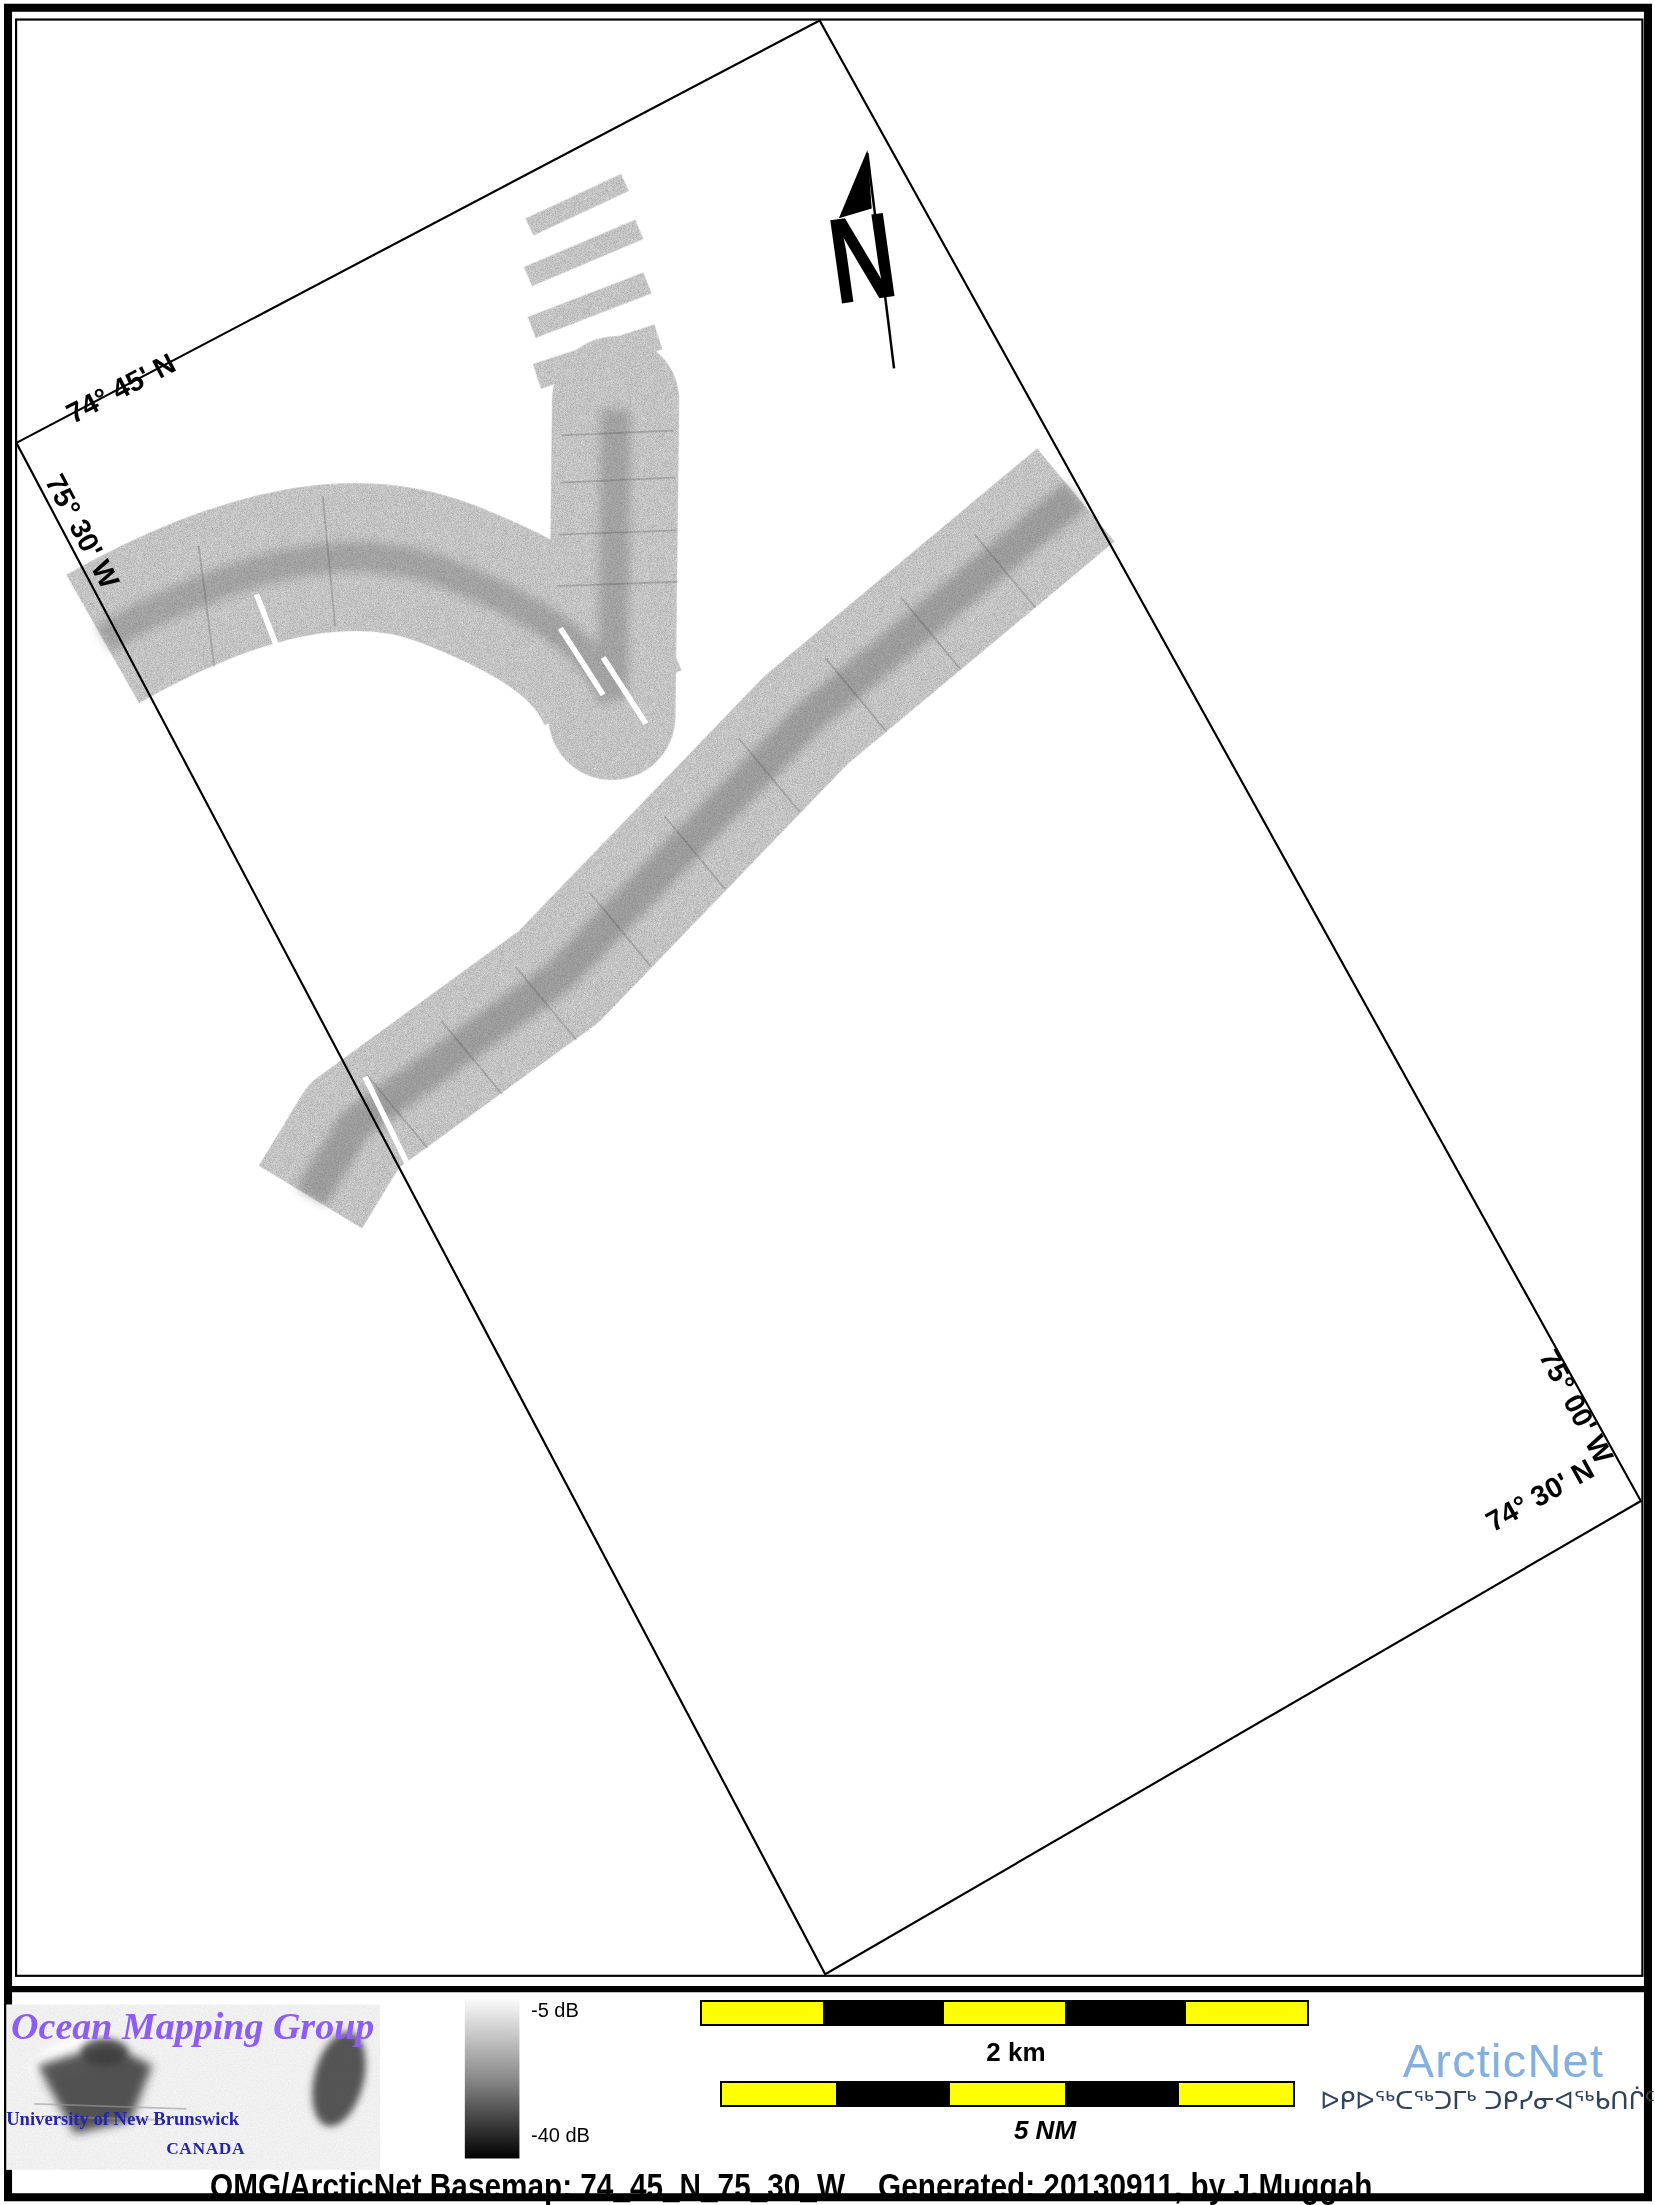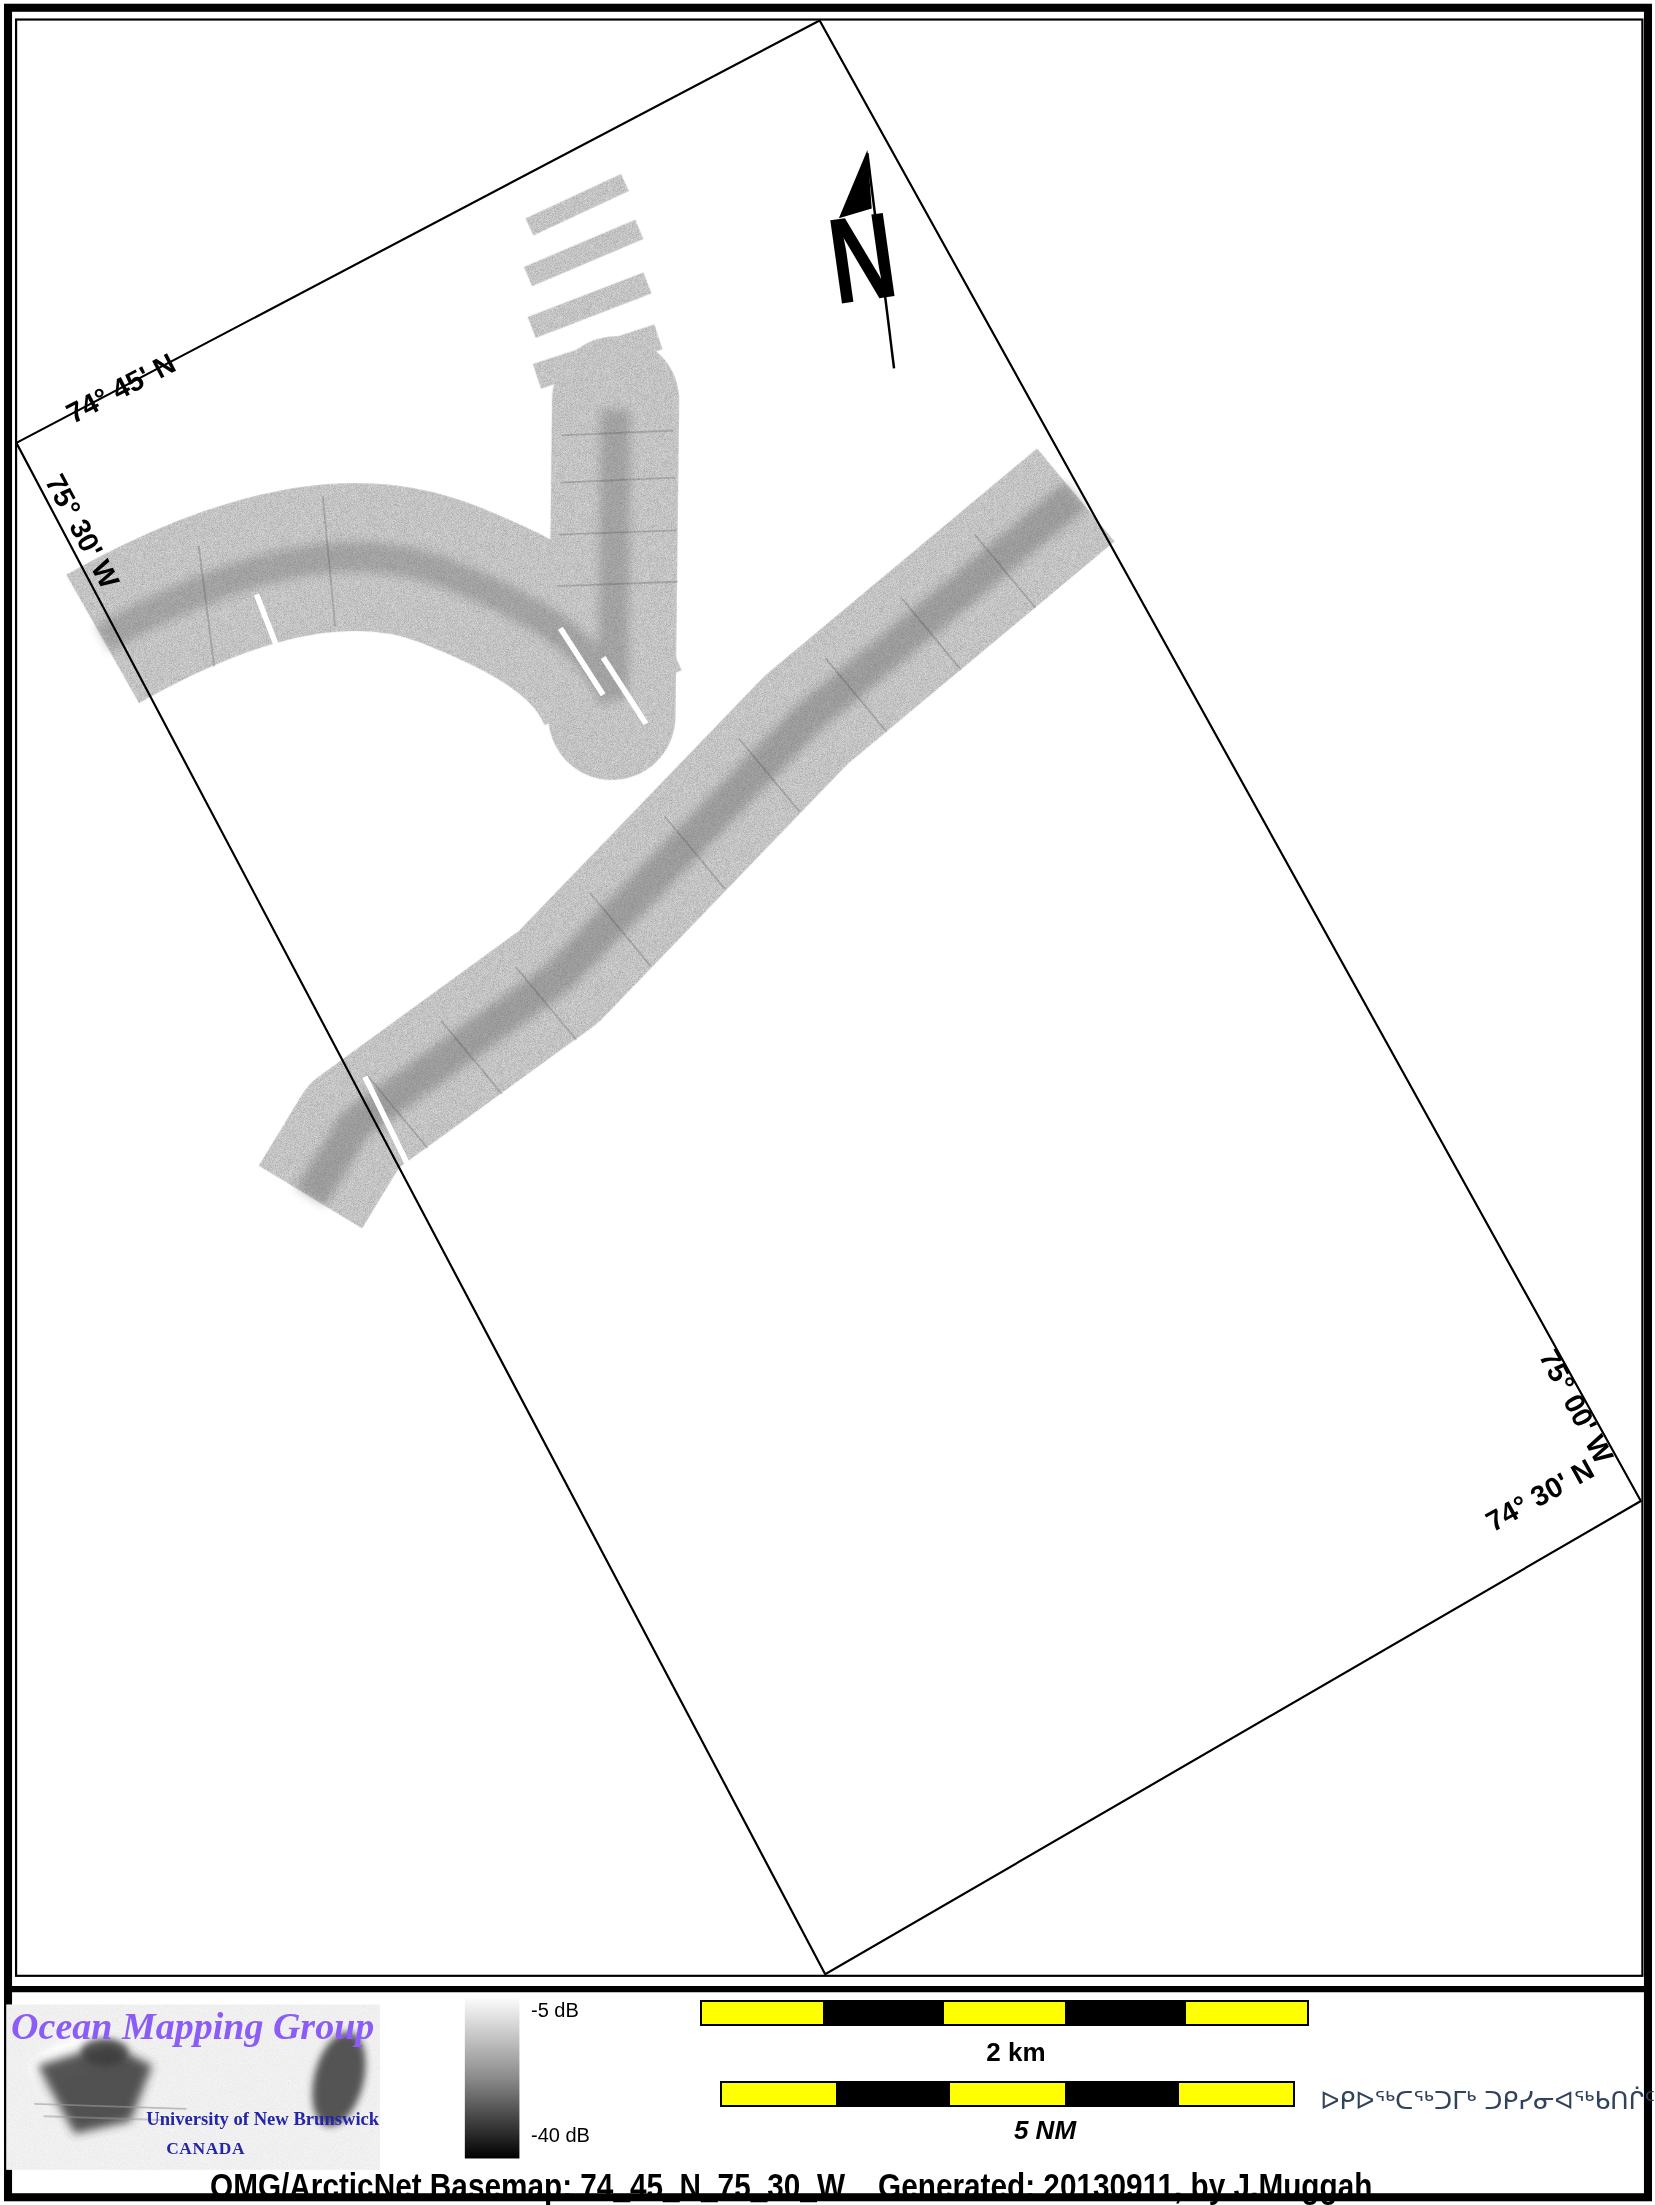--- a/index.html
+++ b/index.html
@@ -10,21 +10,21 @@
   .coord{position:absolute;font-weight:bold;font-size:28.5px;white-space:nowrap;
          text-align:center;width:186px;}
   
   .north-n{position:absolute;left:816px;top:197px;width:93px;text-align:center;
            font-weight:bold;font-size:122px;line-height:1;
            transform:rotate(-8deg) scaleX(0.74);transform-origin:center;}
   
   .omg-title{position:absolute;left:6.2px;top:2004px;width:373px;text-align:center;
              font-family:"Liberation Serif",serif;font-style:italic;font-weight:bold;
              font-size:38px;white-space:nowrap;}
-  .unb{position:absolute;left:6.2px;top:2108px;width:373px;text-align:right;
+  .unb{position:absolute;left:6.2px;top:2108px;width:373px;text-align:left;
        font-family:"Liberation Serif",serif;font-weight:bold;font-size:18.6px;}
   .canada{position:absolute;left:6.2px;top:2138px;width:399px;text-align:center;
           font-family:"Liberation Serif",serif;font-weight:bold;font-size:17.4px;letter-spacing:0.6px;}
   .dblabel{position:absolute;left:531px;font-size:20px;white-space:nowrap;}
   .scalebar{position:absolute;height:22px;border:2.5px solid #000;display:flex;}
   .scalebar .cell{flex:1 1 0;}
   .cell.y{background:#ffff00;}
   .cell.k{background:#000000;}
   .sblabel{position:absolute;font-weight:bold;font-size:26px;white-space:nowrap;
            text-align:center;width:186px;}
@@ -172,18 +172,19 @@
 
   <div class="scalebar" style="left:720px;top:2081px;width:571px;">
     <div class="cell y"></div>
     <div class="cell k"></div>
     <div class="cell y"></div>
     <div class="cell k"></div>
     <div class="cell y"></div>
   </div>
   <div class="sblabel" style="left:952px;top:2115px;font-style:italic;">5 NM</div>
 
+  <div class="arcticnet" style="color:#85afdd;">ArcticNet</div>
   <div class="inuktitut" style="color:#31435c;">ᐅᑭᐅᖅᑕᖅᑐᒥᒃ ᑐᑭᓯᓂᐊᖅᑲᑎᒌᑦ</div>
 
   <div class="caption">OMG/ArcticNet Basemap: 74_45_N_75_30_W    Generated: 20130911, by J.Muggah</div>
 
 </div>
 
 
 </body></html>

